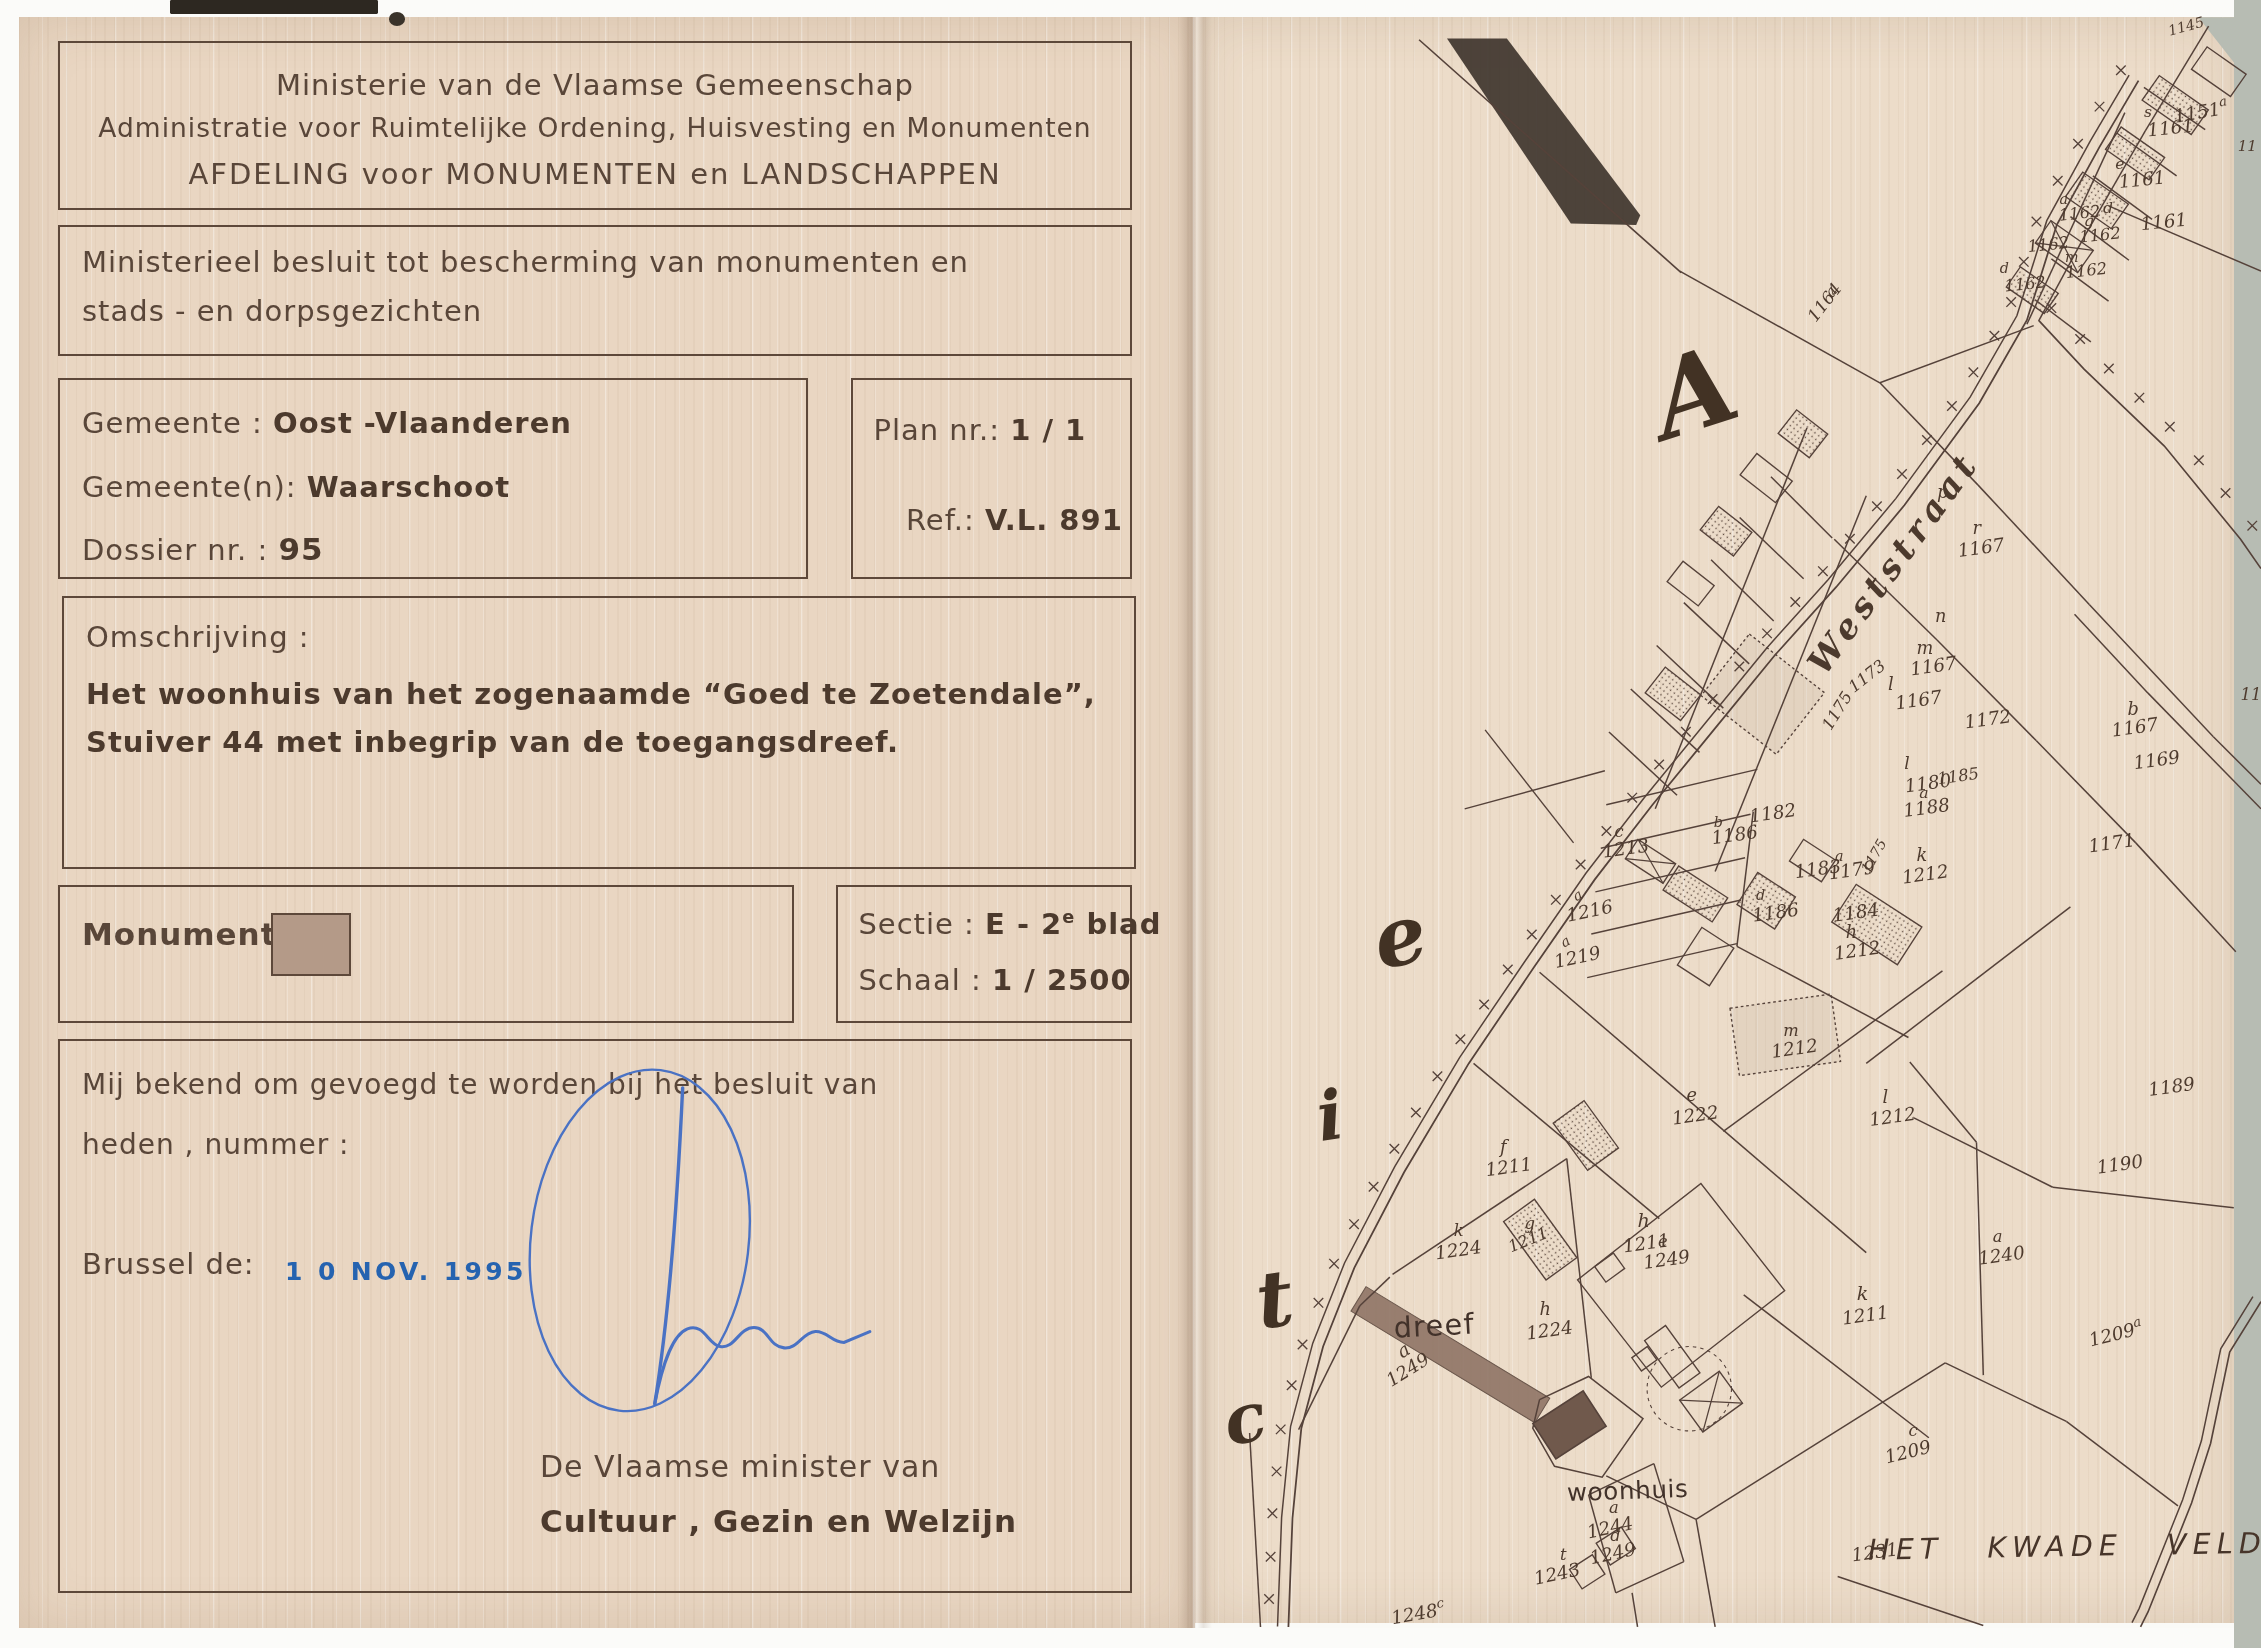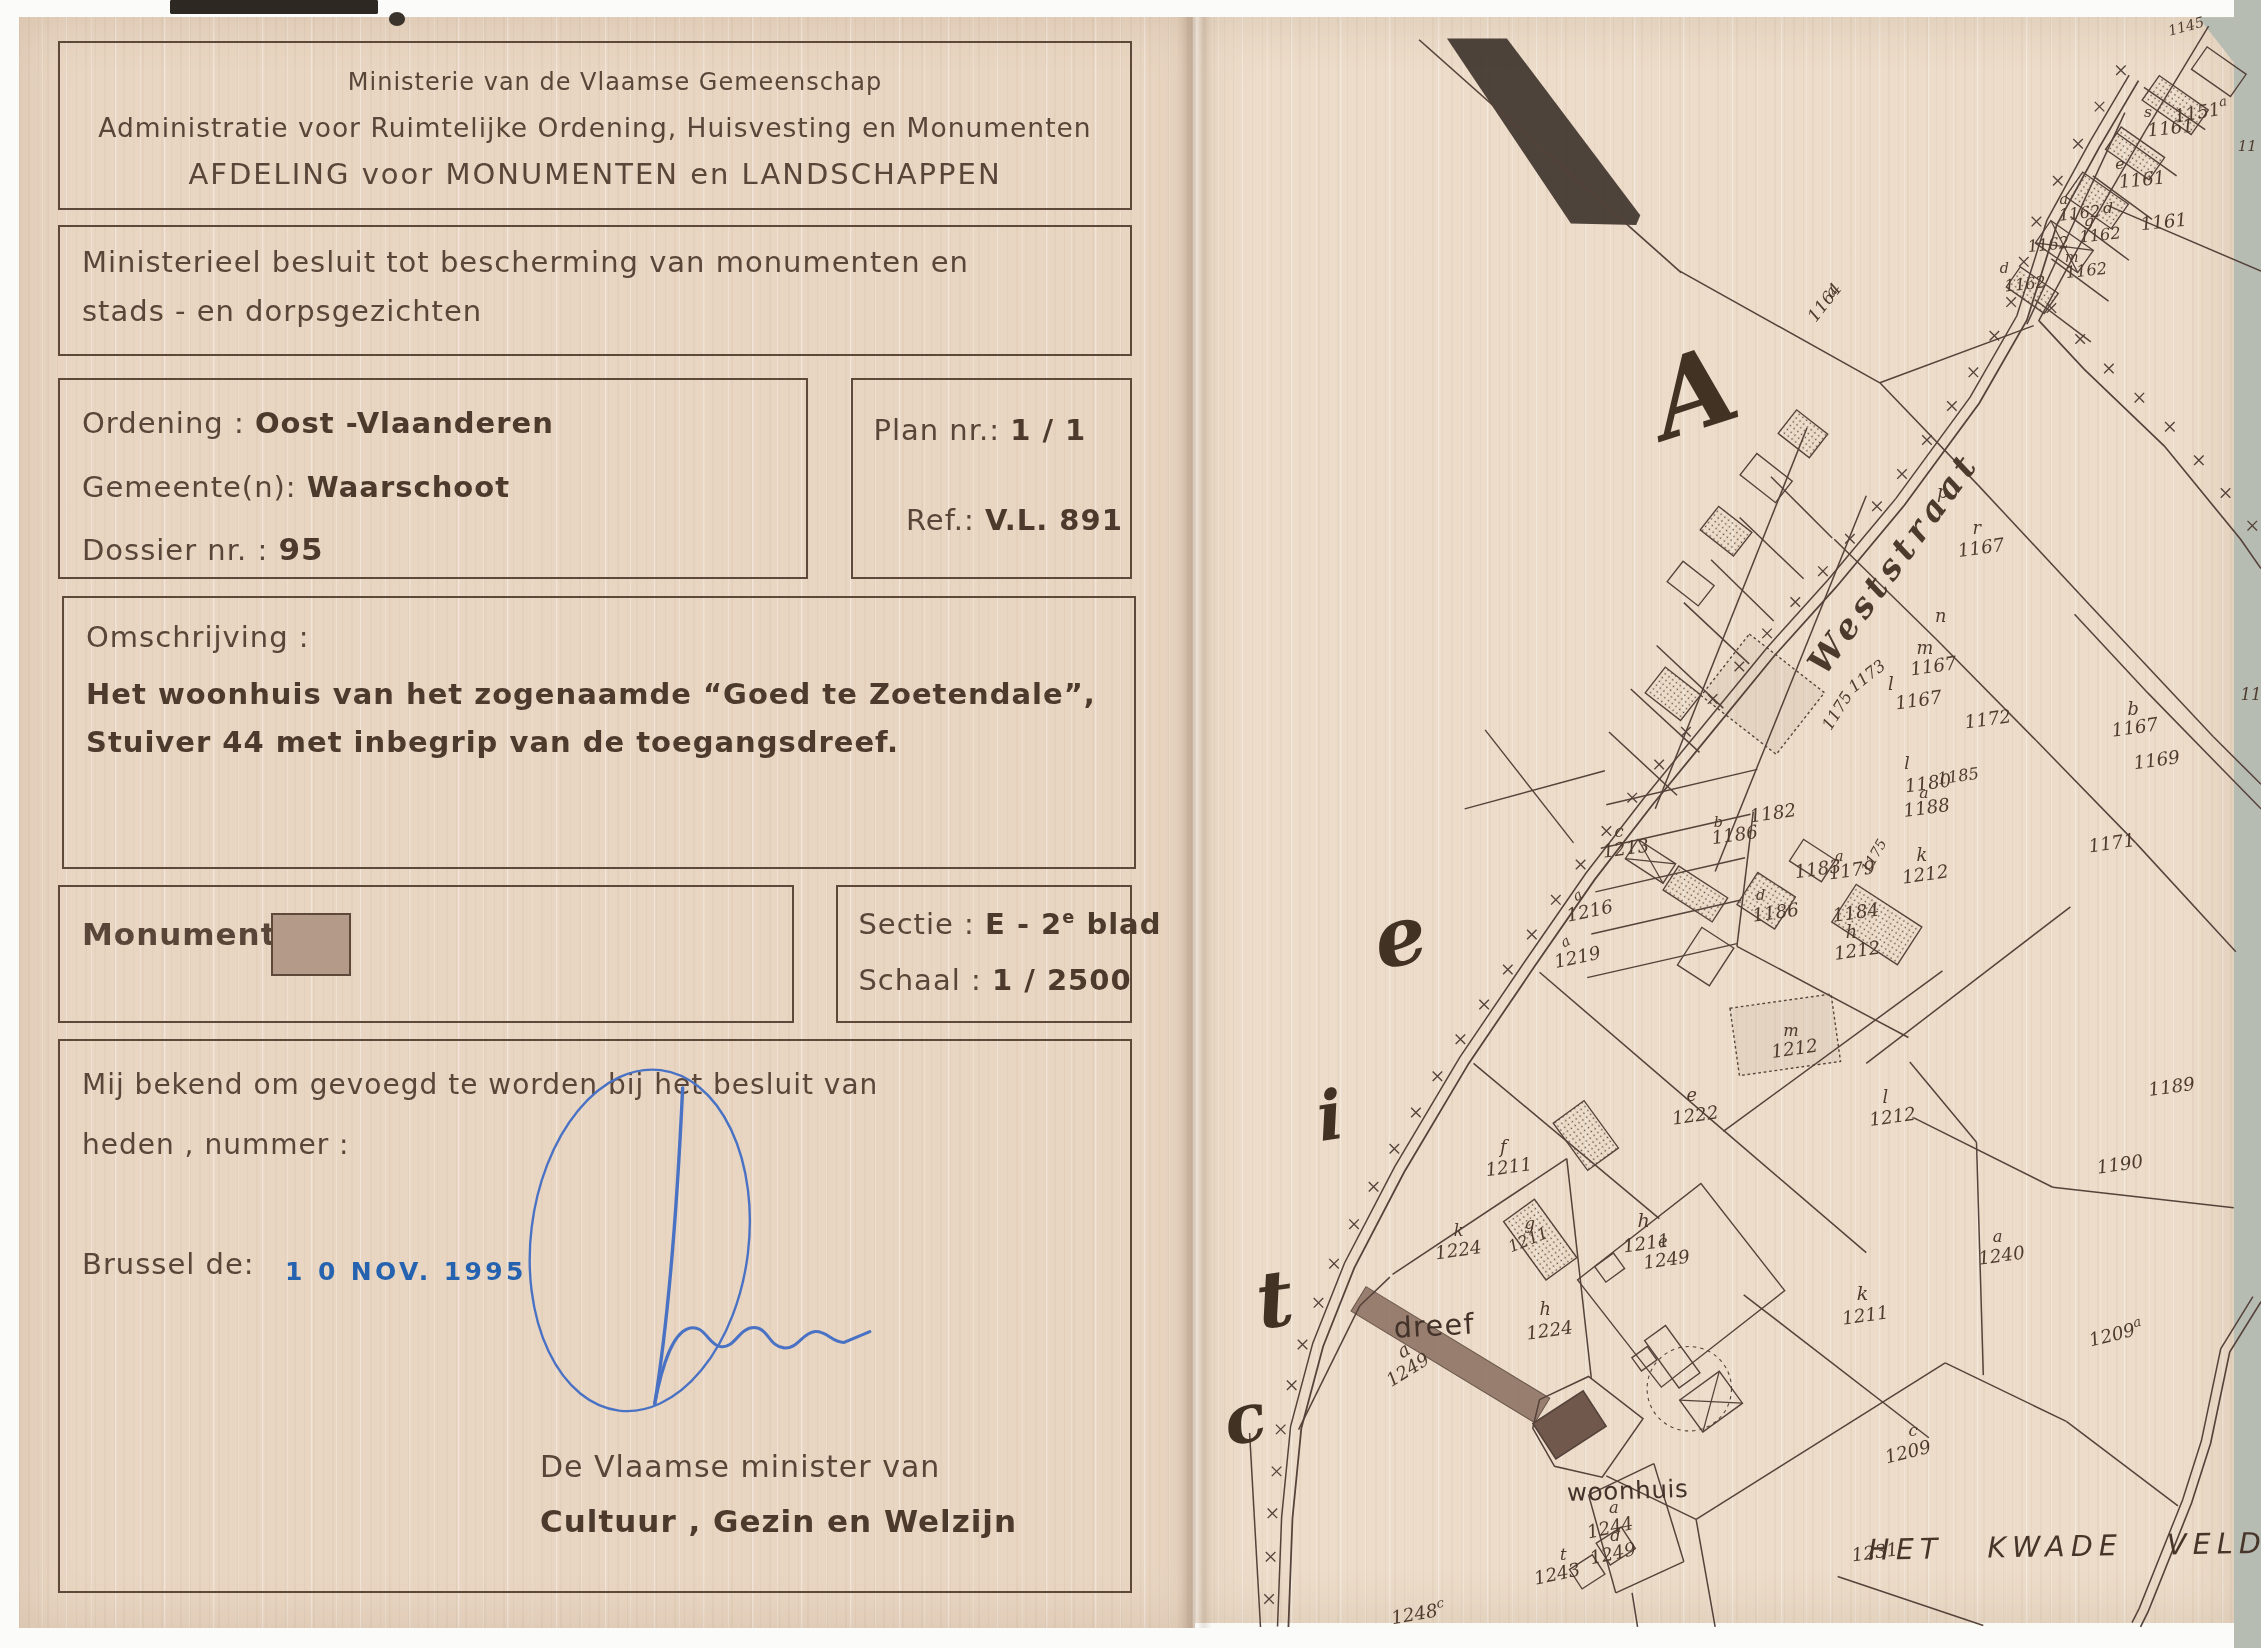--- a/index.html
+++ b/index.html
@@ -49,33 +49,33 @@
   <div class="page page-map"></div>
   <div class="fold"></div>
   <div class="white-top"></div>
   <div class="white-bottom"></div>
   <div class="white-left"></div>
   <div class="grey-strip"></div>
   <div class="scan-bar"></div>
   <div class="scan-blob"></div>
 
   <div class="docbox" style="left:58px;top:41px;width:1070px;height:165px;">
-    <div class="dtext center" style="top:24.5px;font-size:24px;padding-left:20px;">Ministerie  van  de  Vlaamse  Gemeenschap</div>
+    <div class="dtext center" style="top:24.5px;font-size:29px;">Ministerie  van  de  Vlaamse  Gemeenschap</div>
     <div class="dtext center" style="top:69px;font-size:26.5px;">Administratie voor Ruimtelijke Ordening, Huisvesting en Monumenten</div>
     <div class="dtext center" style="top:114px;font-size:29px;letter-spacing:2px;">AFDELING  voor  MONUMENTEN  en  LANDSCHAPPEN</div>
   </div>
 
   <div class="docbox" style="left:58px;top:225px;width:1070px;height:127px;">
     <div class="dtext" style="left:22px;top:17.7px;font-size:29px;">Ministerieel  besluit  tot  bescherming  van  monumenten  en</div>
     <div class="dtext" style="left:22px;top:67px;font-size:29px;">stads - en  dorpsgezichten</div>
   </div>
 
   <div class="docbox" style="left:58px;top:378px;width:746px;height:197px;">
     <div class="dtext" style="left:22px;top:26px;font-size:29px;">
-      <span>Ordening :</span>
+      <span>Gemeente :</span>
       <span class="val">Oost -Vlaanderen</span>
     </div>
     <div class="dtext" style="left:22px;top:90px;font-size:29px;">
       <span>Gemeente(n):</span>
       <span class="val">Waarschoot</span>
     </div>
     <div class="dtext" style="left:22px;top:151px;font-size:29px;">
       <span>Dossier  nr. :</span>
       <span class="val" style="font-size:31px;">95</span>
     </div>

